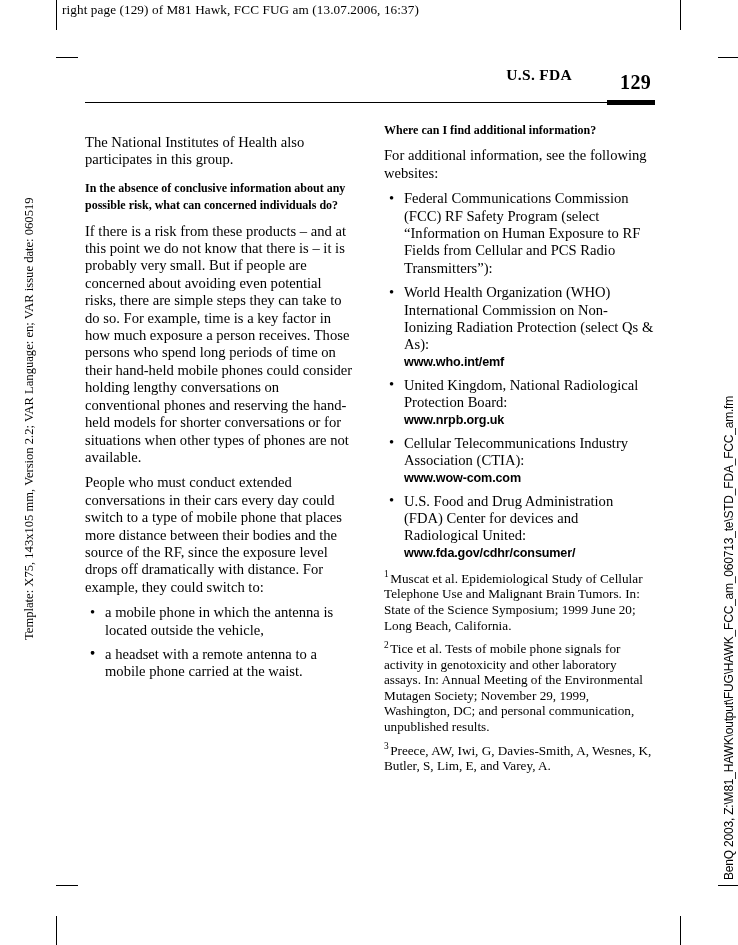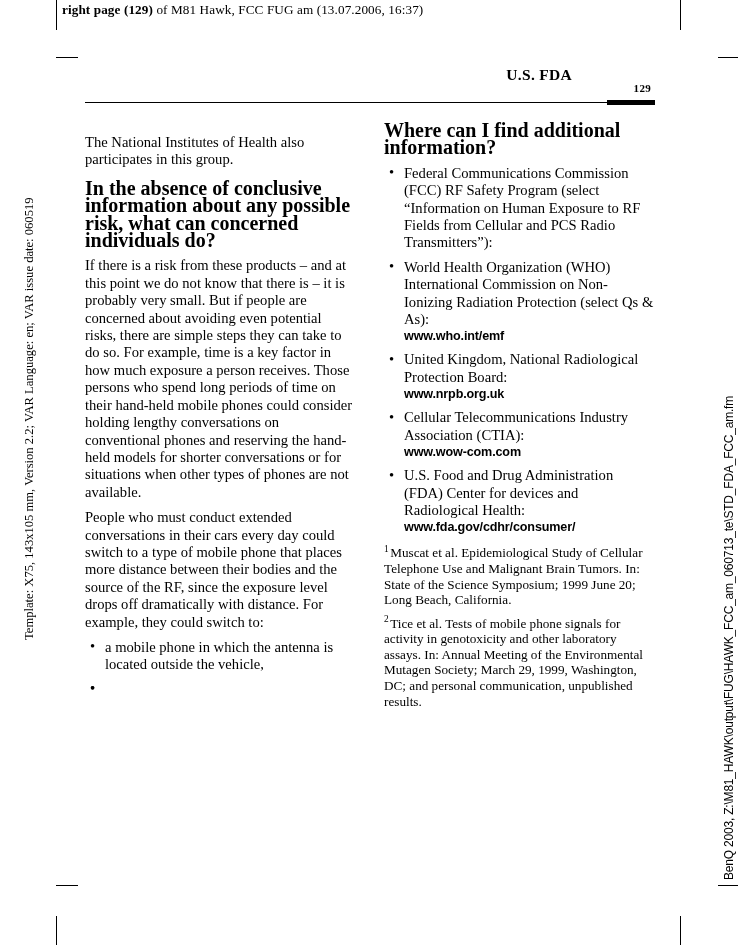--- a/index.html
+++ b/index.html
@@ -28,21 +28,21 @@
   
   .slug-top {
     position: absolute;
     left: 62px;
     top: 2px;
     font-family: "Liberation Serif", serif;
     font-size: 13.2px;
     letter-spacing: 0.1px;
     white-space: nowrap;
   }
-  .slug-top b { font-weight: bold; }
+  .slug-top b { font-weight: normal; }
 
   
   .slug-vert {
     position: absolute;
     font-family: "Liberation Serif", serif;
     font-size: 12.6px;
     white-space: nowrap;
     transform-origin: 0 0;
   }
   .slug-left {
@@ -79,21 +79,21 @@
     font-weight: bold;
     font-size: 15.5px;
     letter-spacing: 0.3px;
   }
   .head-folio {
     position: absolute;
     right: 4px;
     bottom: 6px;
     font-family: "Liberation Serif", serif;
     font-weight: bold;
-    font-size: 11px;
+    font-size: 20px;
     letter-spacing: 0.3px;
   }
   .rule-wrap {
     position: relative;
     height: 6px;
     margin-bottom: 16px;
   }
   .rule-thin {
     position: absolute;
     left: 0; right: 0; top: 2px;
@@ -118,21 +118,21 @@
 
   p {
     margin: 0 0 8px 0;
     font-size: 14.6px;
     line-height: 17.4px;
     text-align: left;
     hyphens: manual;
   }
   p.h3 {
     font-weight: bold;
-    font-size: 20px;
+    font-size: 12px;
     line-height: 17.4px;
     margin: 11px 0 8px 0;
   }
   p.first { margin-top: 12px; }
 
   ul {
     margin: 2px 0 8px 0;
     padding: 0;
     list-style: none;
   }
@@ -214,26 +214,28 @@
       <ul>
         <li>
           <span class="bullet">•</span>
           <span>a mobile phone in which the antenna is located outside the vehicle,</span>
         </li>
         <li>
           <span class="bullet">•</span>
         </li>
         <li>
           <span class="bullet">•</span>
+          <span>a headset with a remote antenna to a mobile phone carried at the waist.</span>
         </li>
       </ul>
     </div>
 
     <div class="col">
       <p class="h3 first" style="margin-top:0">Where can I find additional information?</p>
+      <p>For additional information, see the following websites:</p>
       <ul>
         <li>
           <span class="bullet">•</span>
           <span>Federal Communications Commission (FCC) RF Safety Program (select “Information on Human Exposure to RF Fields from Cellular and PCS Radio Transmitters”):</span>
         </li>
         <li>
           <span class="bullet">•</span>
           <span>World Health Organization (WHO) International Commission on Non-Ionizing Radiation Protection (select Qs &amp; As):</span>
           <span class="url">www.who.int/emf</span>
         </li>
@@ -242,29 +244,32 @@
           <span>United Kingdom, National Radiological Protection Board:</span>
           <span class="url">www.nrpb.org.uk</span>
         </li>
         <li>
           <span class="bullet">•</span>
           <span>Cellular Telecommunications Industry Association (CTIA):</span>
           <span class="url">www.wow-com.com</span>
         </li>
         <li>
           <span class="bullet">•</span>
-          <span>U.S. Food and Drug Administration (FDA) Center for devices and Radiological Health:</span>
+          <span>U.S. Food and Drug Administration (FDA) Center for devices and Radiological United:</span>
           <span class="url">www.fda.gov/cdhr/consumer/</span>
         </li>
       </ul>
 
       <div class="footnotes">
         <p class="fn">
           <sup>1</sup><span>Muscat et al. Epidemiological Study of Cellular Telephone Use and Malignant Brain Tumors. In: State of the Science Symposium; 1999 June 20; Long Beach, California.</span>
         </p>
         <p class="fn">
-          <sup>2</sup><span>Tice et al. Tests of mobile phone signals for activity in genotoxicity and other laboratory assays. In: Annual Meeting of the Environmental Mutagen Society; March 29, 1999, Washington, DC; and personal communication, unpublished results.</span>
+          <sup>2</sup><span>Tice et al. Tests of mobile phone signals for activity in genotoxicity and other laboratory assays. In: Annual Meeting of the Environmental Mutagen Society; November 29, 1999, Washington, DC; and personal communication, unpublished results.</span>
+        </p>
+        <p class="fn">
+          <sup>3</sup><span>Preece, AW, Iwi, G, Davies-Smith, A, Wesnes, K, Butler, S, Lim, E, and Varey, A.</span>
         </p>
       </div>
     </div>
 
   </div>
 </div>
 
 </body></html>

